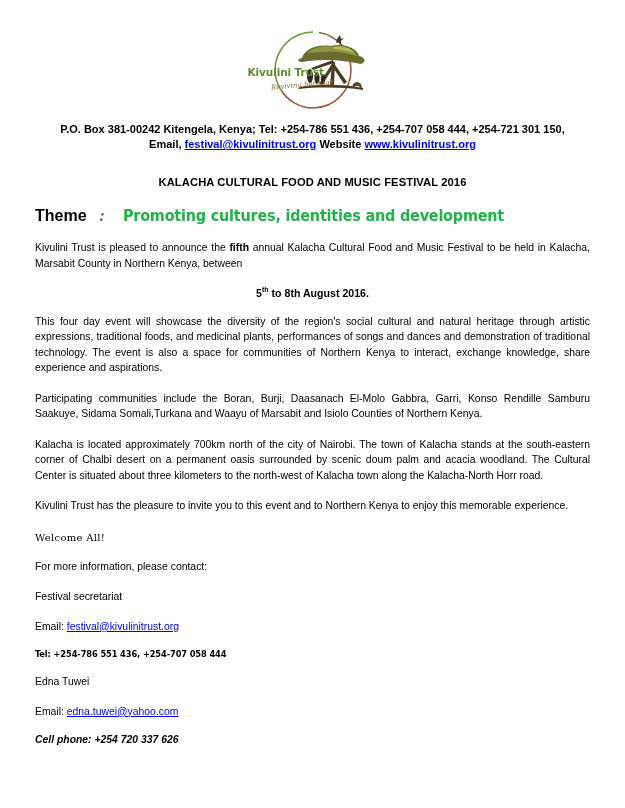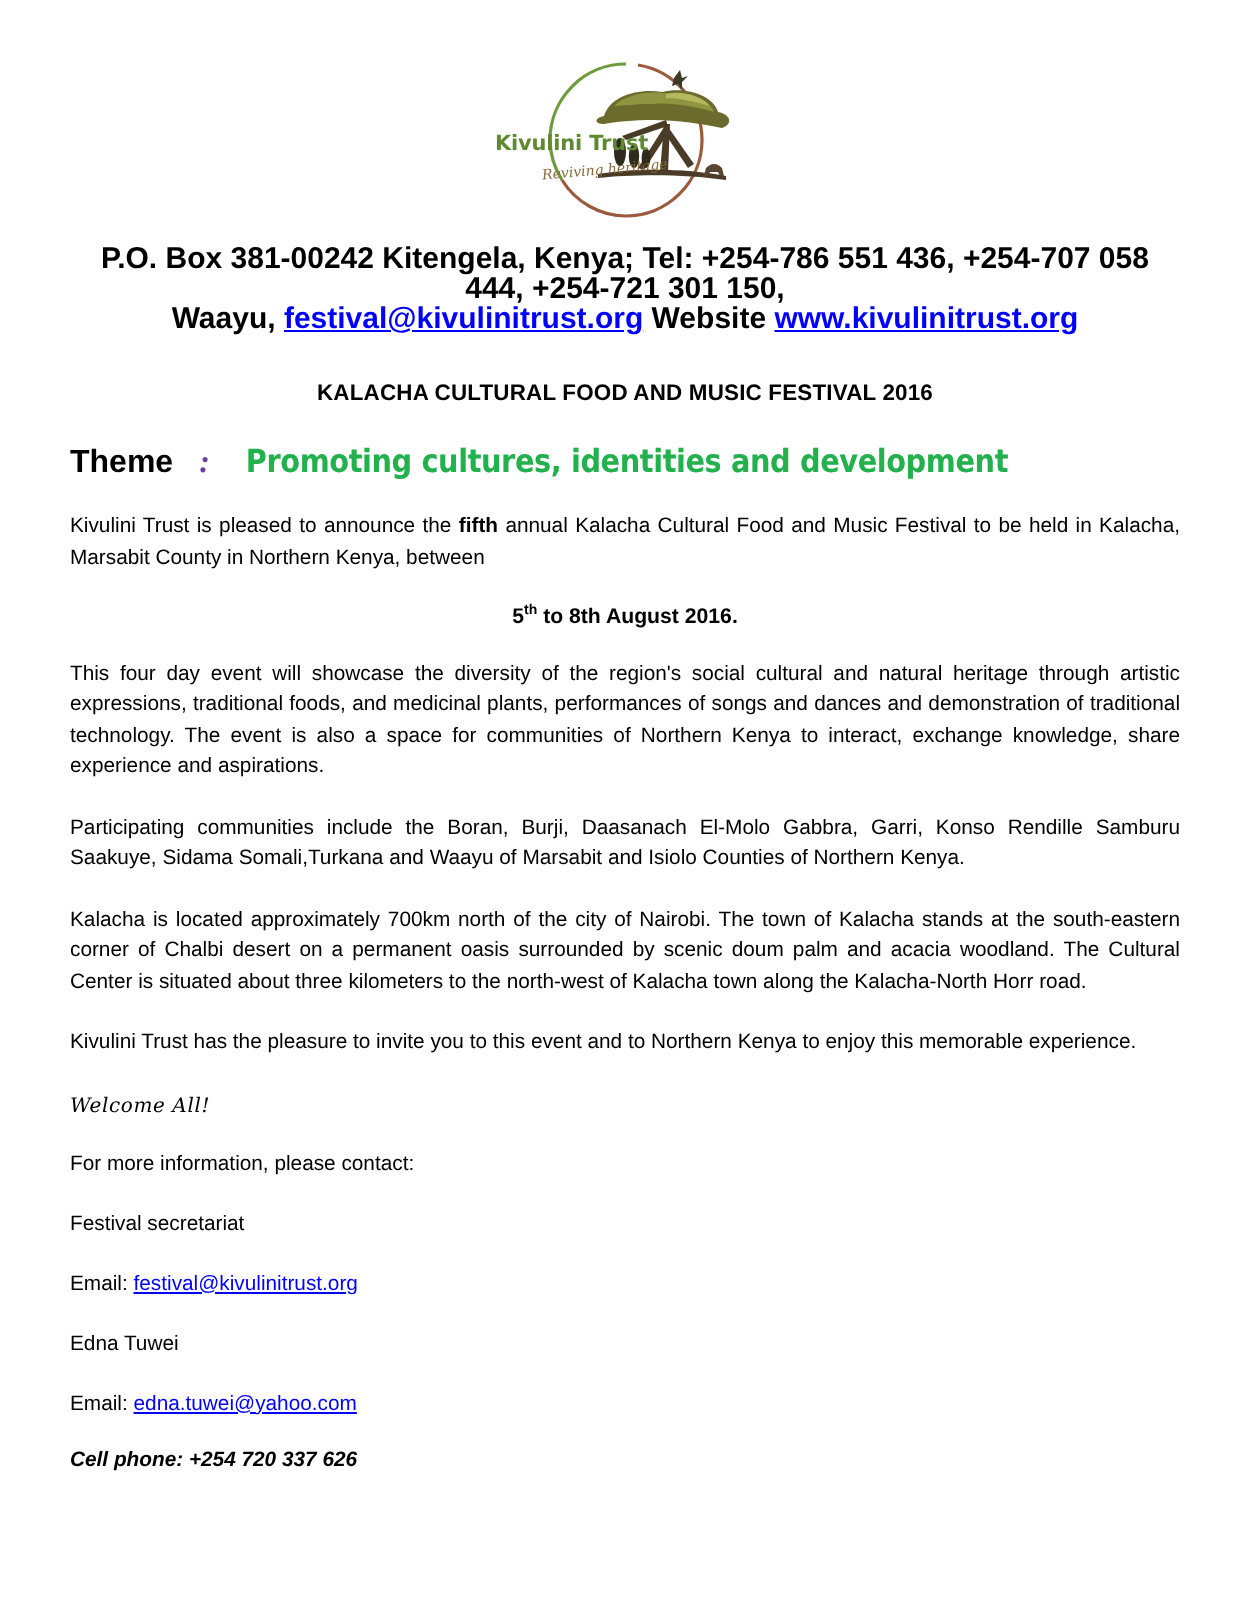--- a/index.html
+++ b/index.html
@@ -56,21 +56,21 @@
     color: #8a6a3a;
     transform: rotate(-5deg);
     white-space: nowrap;
   }
 
   
   .header-contact {
     margin-top: 8px;
     text-align: center;
     font-family: "Liberation Sans", sans-serif;
-    font-size: 15px;
+    font-size: 11px;
     font-weight: bold;
     line-height: 15px;
     color: #000000;
   }
   .header-contact .line2 { display: block; }
 
   a.link {
     color: #0000ff;
     text-decoration: underline;
   }
@@ -135,21 +135,20 @@
   }
   .date-line sup {
     font-size: 7px;
     vertical-align: super;
   }
 
   
   .welcome {
     margin-top: 18px;
     font-family: "DejaVu Serif", serif;
-    font-style: italic;
     font-size: 10px;
     letter-spacing: 0.3px;
   }
   .contact-line {
     margin-top: 15px;
     font-family: "Liberation Sans", sans-serif;
     font-size: 10.4px;
     line-height: 15px;
   }
   .contact-line.first { margin-top: 16px; }
@@ -202,21 +201,21 @@
         <path d="M 106 58 q 4 -4 8 0 l 1 4 l -2 0 l -1 -2 l -4 0 l -1 2 l -2 0 z" fill="#5a4530"></path>
       </svg>
       <div class="logo-wordmark">Kivulini Trust</div>
       <div class="logo-tagline">Reviving heritage</div>
     </div>
   </div>
 
   <div class="header-contact">
     <span>P.O. Box 381-00242 Kitengela, Kenya; Tel: +254-786 551 436, +254-707 058 444, +254-721 301 150,</span>
     <span class="line2">
-      <span>Waayu,</span>
+      <span>Email,</span>
       <a class="link" href="#">festival@kivulinitrust.org</a>
       <span>Website</span>
       <a class="link" href="#">www.kivulinitrust.org</a>
     </span>
   </div>
 
   <div class="doc-title">KALACHA CULTURAL FOOD AND MUSIC FESTIVAL 2016</div>
 
   <div class="theme-line">
     <span class="theme-label">Theme</span>
@@ -245,20 +244,21 @@
 
   <div class="contact-line first">For more information, please contact:</div>
 
   <div class="contact-line">Festival secretariat</div>
 
   <div class="contact-line">
     <span>Email:</span>
     <a class="link" href="#">festival@kivulinitrust.org</a>
   </div>
 
+  <div class="tel-line">Tel: +254-786 551 436, +254-707 058 444</div>
 
   <div class="contact-line">Edna Tuwei</div>
 
   <div class="contact-line">
     <span>Email:</span>
     <a class="link" href="#">edna.tuwei@yahoo.com</a>
   </div>
 
   <div class="cell-line">Cell phone: +254 720 337 626</div>
 

